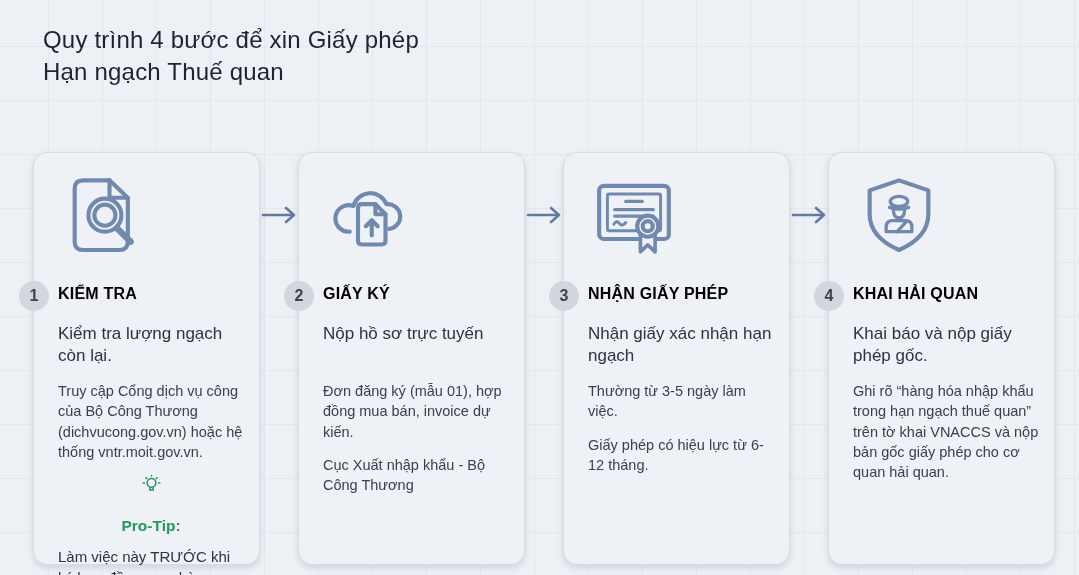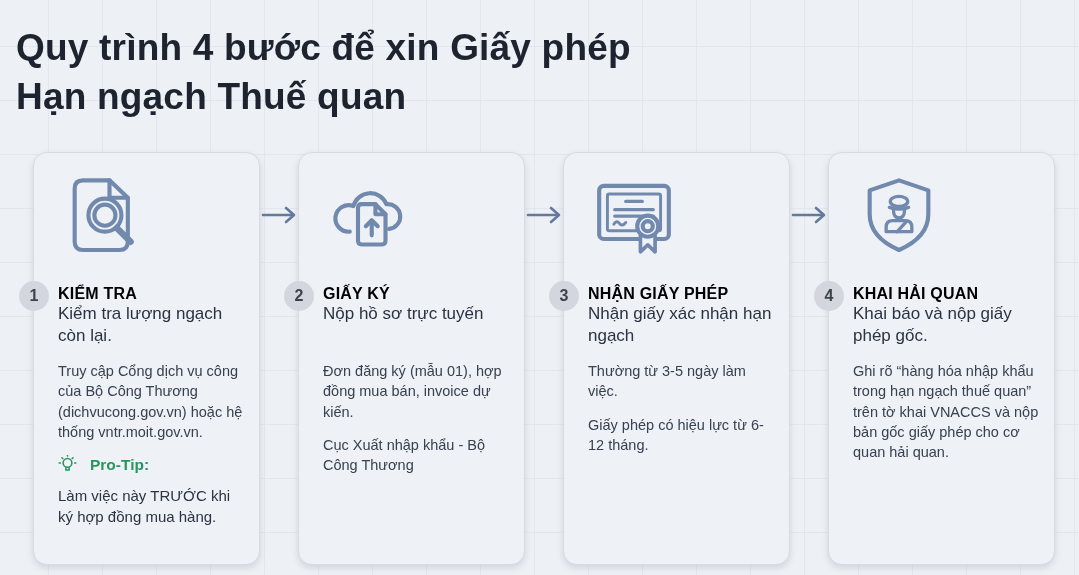--- a/index.html
+++ b/index.html
@@ -11,22 +11,22 @@
     background-image:
       linear-gradient(#e3e7ed 1px, transparent 1px),
       linear-gradient(90deg, #e3e7ed 1px, transparent 1px);
     background-size:54px 54px;
     background-position:-6px -8px;
     overflow:hidden;
     font-family:"Liberation Sans","DejaVu Sans",sans-serif;
     color:#1e2530;
   }
   .page-title {
-    position:absolute; left:16px; top:24px;
-    font-size:37px; font-weight:700; line-height:1.32;
+    position:absolute; left:43px; top:24px;
+    font-size:24px; font-weight:400; line-height:1.32;
     color:#1d2430; letter-spacing:0.2px;
   }
   .card {
     position:absolute; top:152px; width:227px; height:413px;
     background:#eef1f6;
     border:1px solid #d7dce4;
     border-radius:14px;
     box-shadow:0 3px 6px rgba(110,120,140,0.22);
   }
   .card-1 { left:33px; }
@@ -40,27 +40,27 @@
     width:30px; height:30px; border-radius:50%;
     background:#d3d7dd; color:#3c434c;
     font-size:16px; font-weight:700;
     display:flex; align-items:center; justify-content:center;
   }
   .card-title {
     margin-top:12px;
     font-size:16px; font-weight:700; color:#000000; letter-spacing:0.2px;
   }
   .card-sub {
-    margin-top:0; min-height:46px;
+    margin-top:20px; min-height:46px;
     font-size:17px; line-height:1.32; color:#2b3340;
   }
   .card-details { margin-top:12px; font-size:14.5px; line-height:1.4; color:#38414f; }
   .card-details p + p { margin-top:13px; }
   .protip-row {
-    display:flex; align-items:center; gap:13px; margin-top:13px;
+    display:flex; align-items:center; gap:23px; margin-top:13px;flex-direction:column;
   }
   .protip-label { color:#27975e; font-weight:700; font-size:15.5px; }
   .protip-text { margin-top:12px; font-size:15px; line-height:1.38; color:#2b3340; }
   .arrow { position:absolute; top:204px; width:38px; height:22px; }
   .arrow-1 { left:261px; }
   .arrow-2 { left:526px; }
   .arrow-3 { left:791px; }
   svg { display:block; }
 </style>
 </head>

